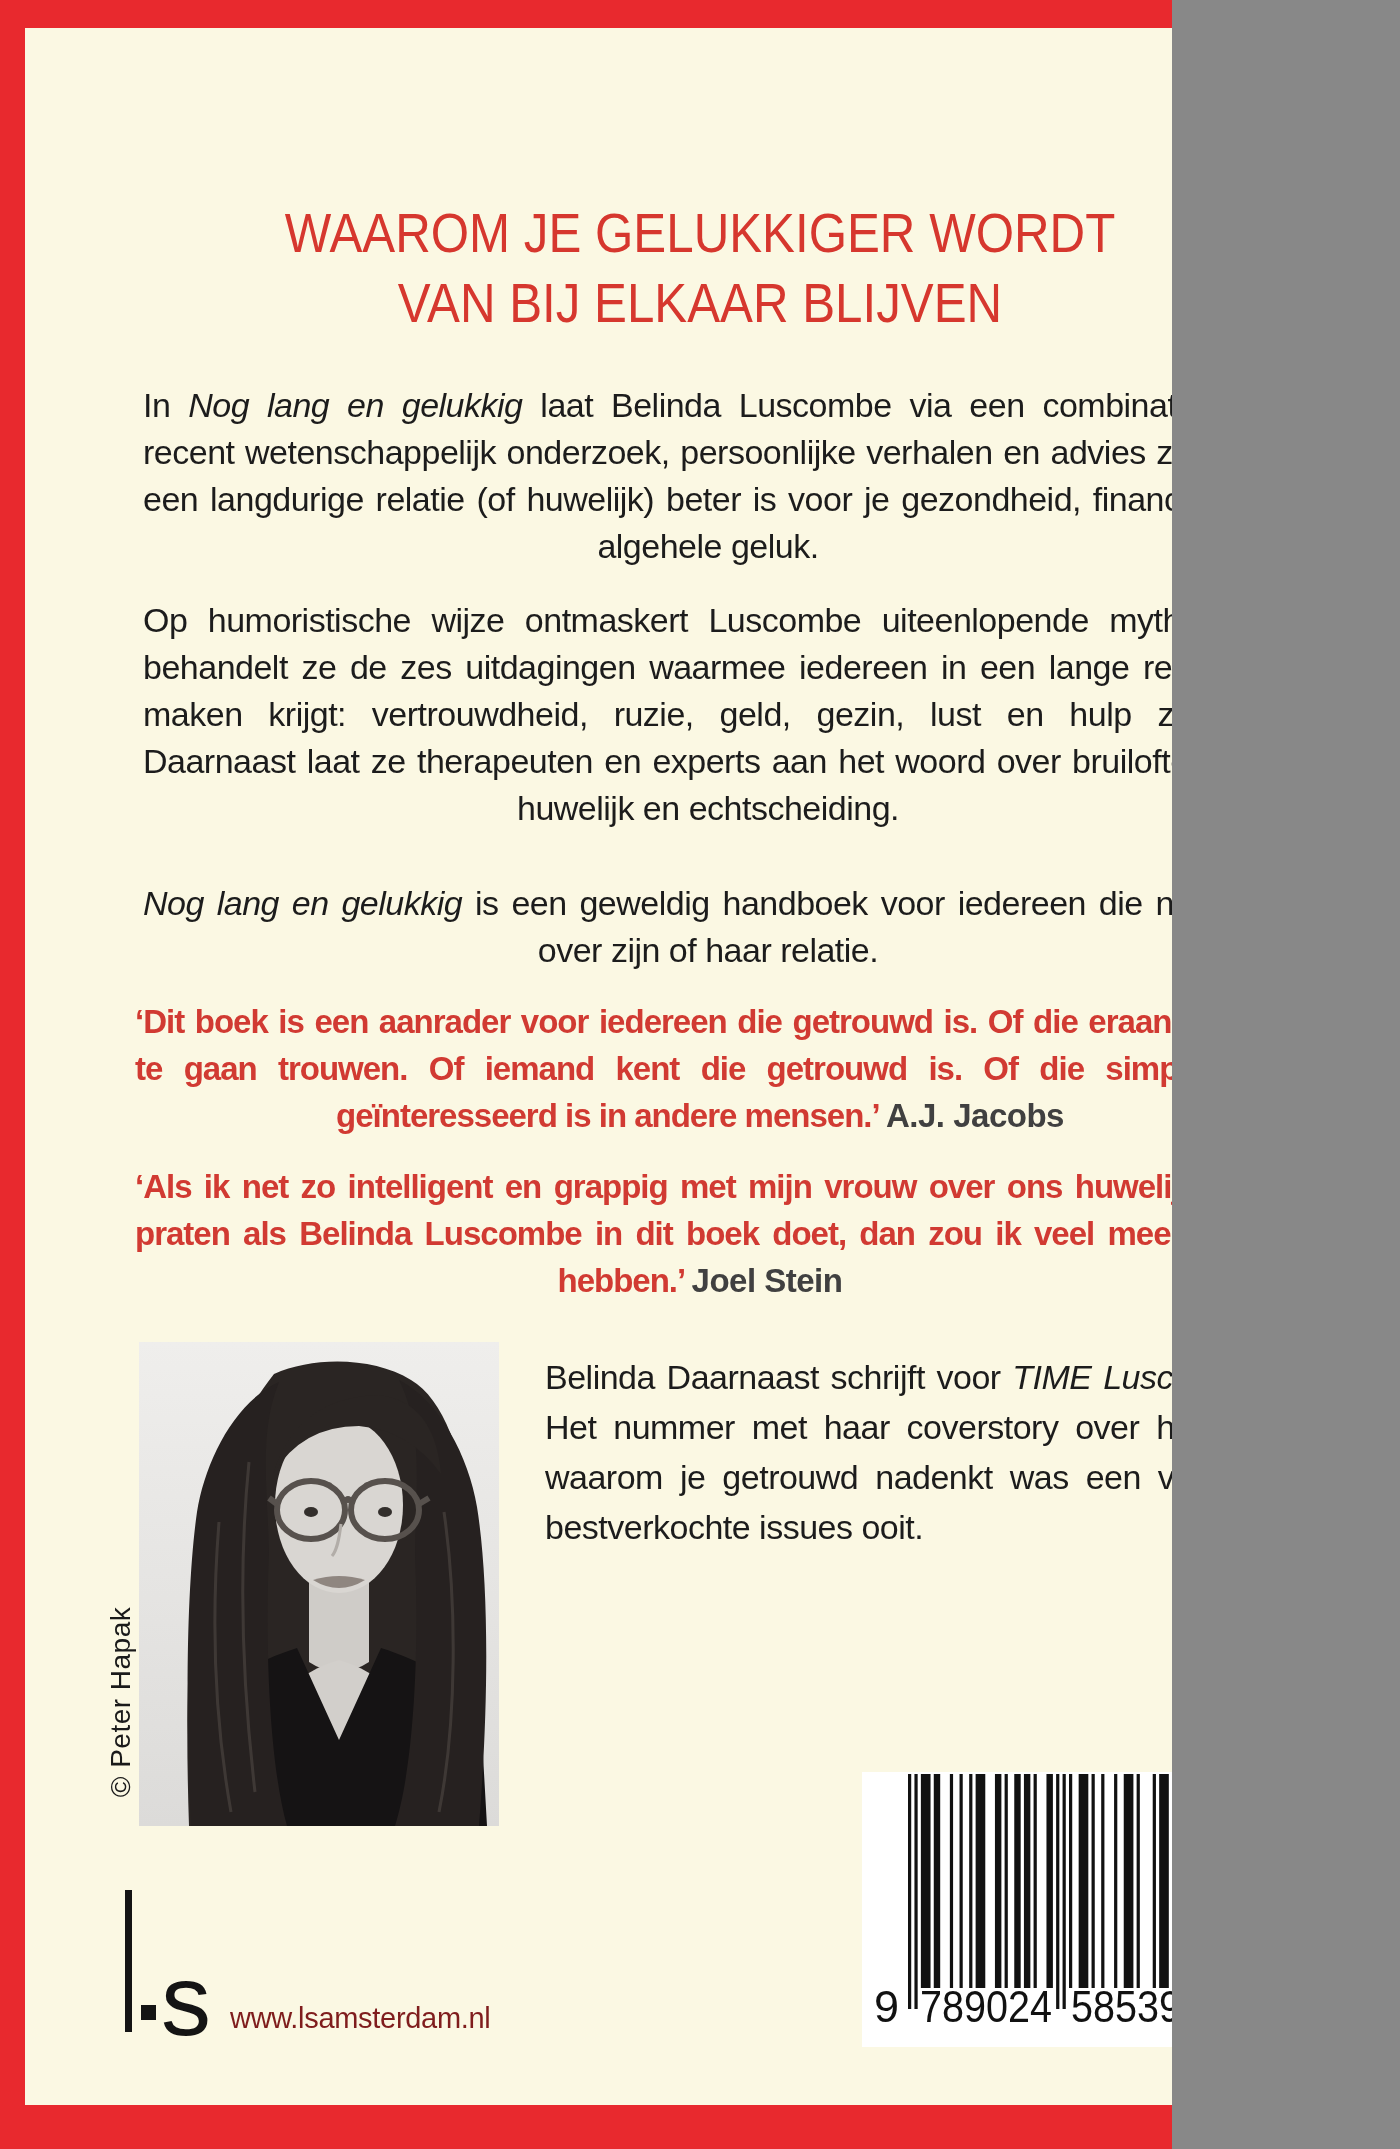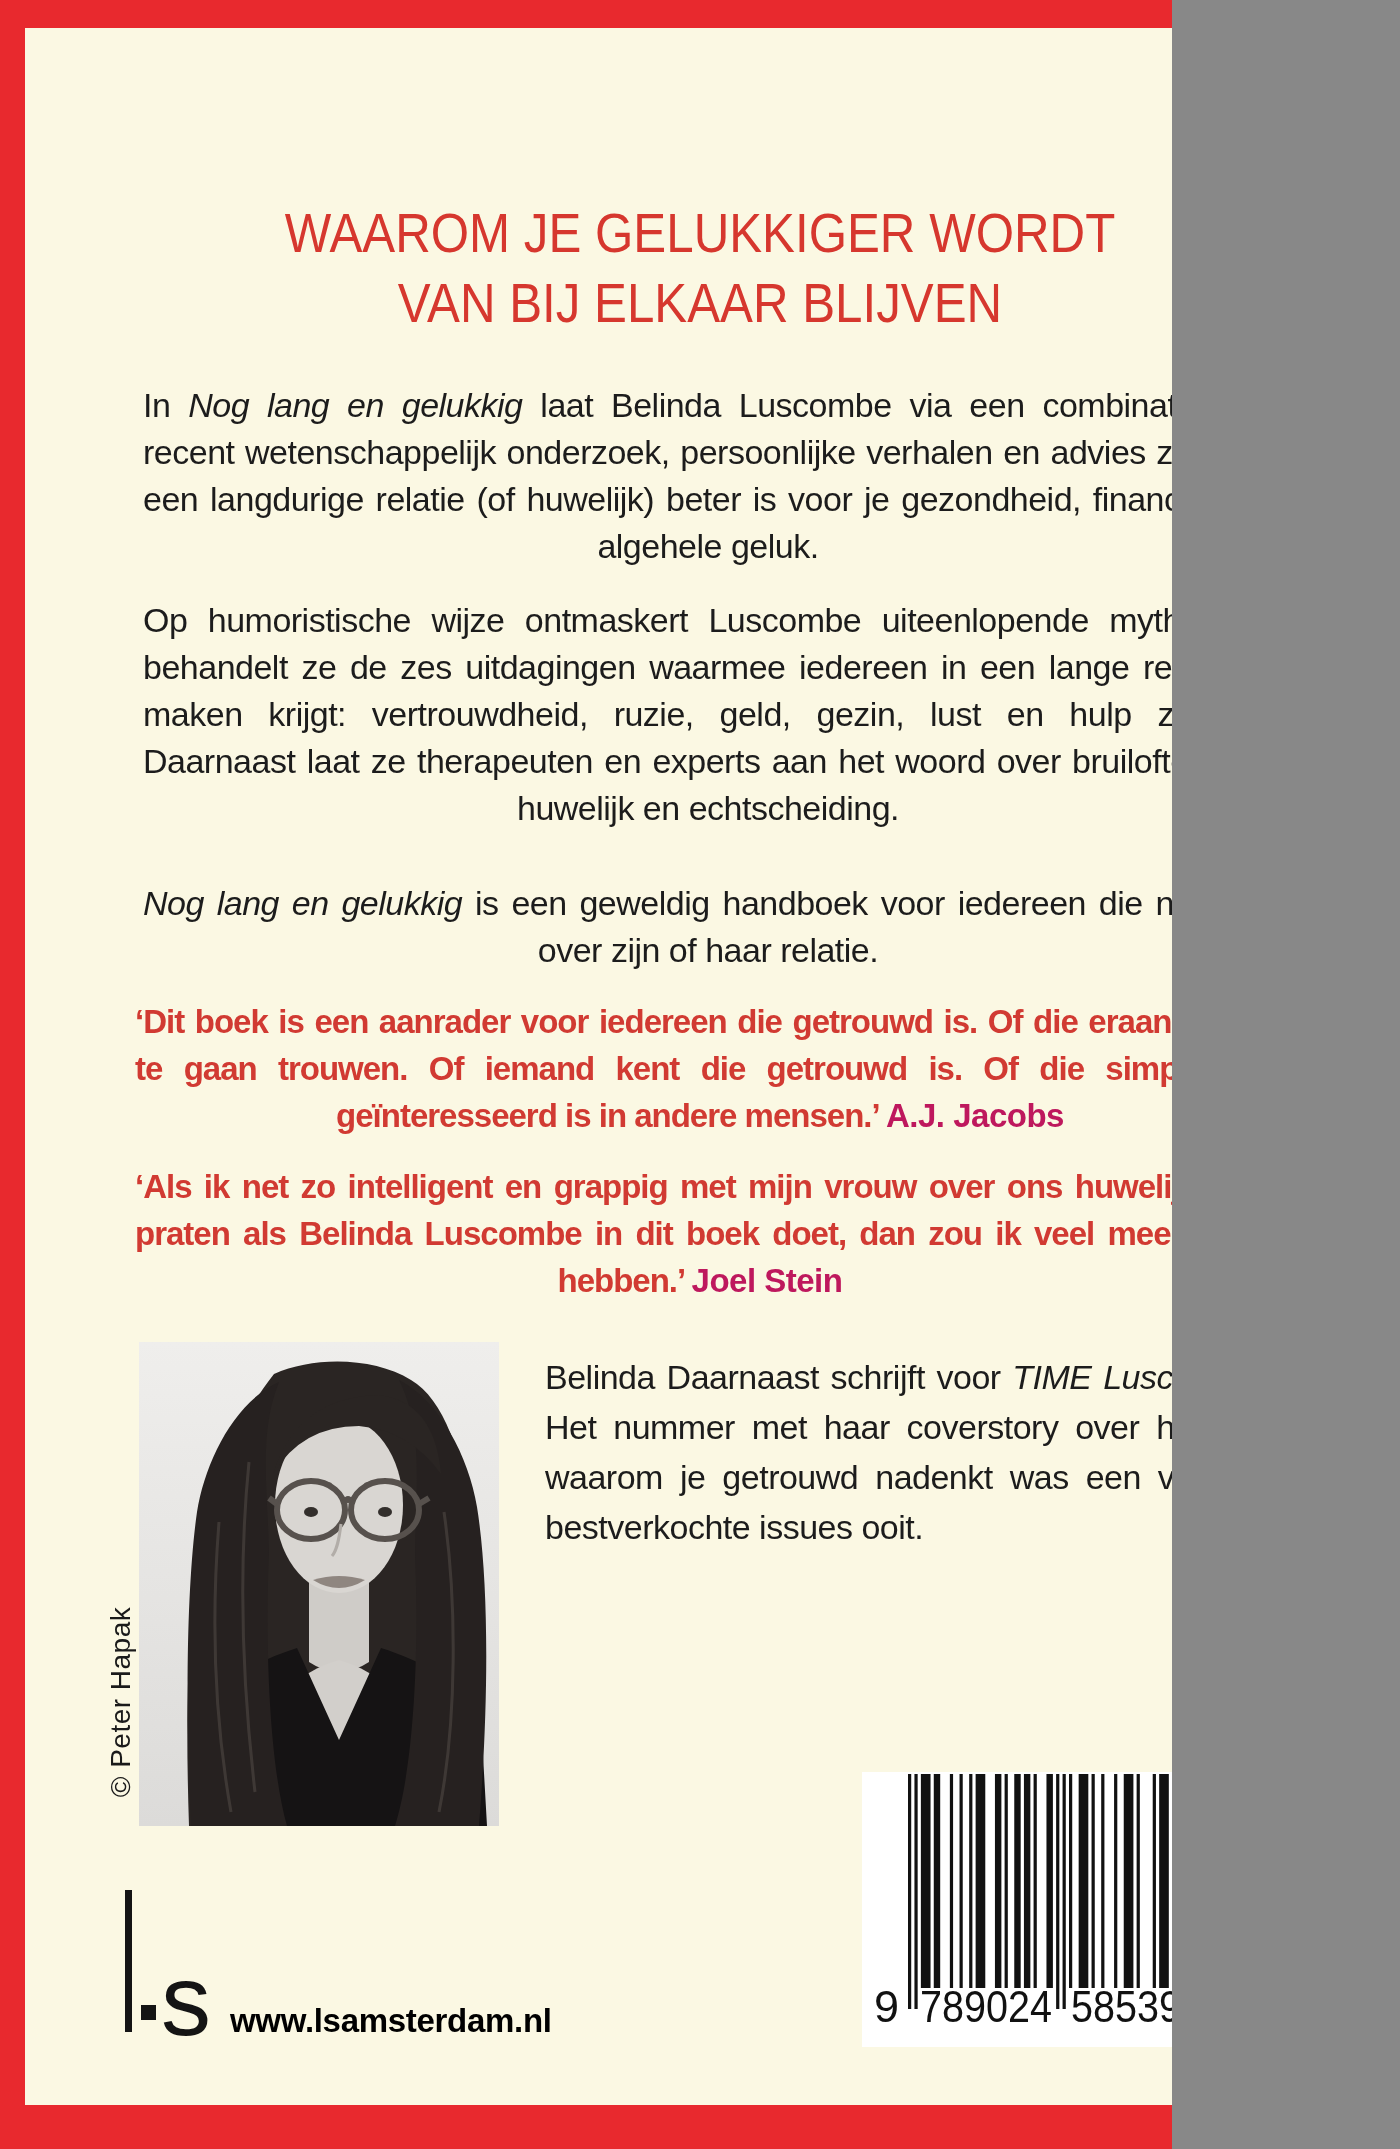--- a/index.html
+++ b/index.html
@@ -35,21 +35,21 @@
   .p2{top:589px;}
   .p3{top:872px;}
   .quote{
     position:absolute;left:135px;width:1130px;margin:0;
     font-size:33px;line-height:47px;letter-spacing:-1px;
     font-weight:700;color:#d13a32;
     text-align:justify;text-align-last:center;
   }
   .q1{top:998px;}
   .q2{top:1163px;}
-  .attribution{color:#be185d;letter-spacing:-0.5px;}
+  .attribution{color:#404040;letter-spacing:-0.5px;}
   .it{font-style:italic;}
 
   .photo-frame{
     position:absolute;left:139px;top:1342px;width:360px;height:484px;
     background:#e6e5e3;overflow:hidden;
   }
   .photo-frame svg{display:block;width:100%;height:100%;}
 
   .photo-credit{
     position:absolute;left:121px;top:1702px;
@@ -66,21 +66,21 @@
 
   .logo{position:absolute;left:125px;top:1890px;width:100px;height:143px;}
   .logo-bar{position:absolute;left:0;top:0;width:7px;height:142px;background:#141414;}
   .logo-dot{position:absolute;left:16px;bottom:13px;width:15px;height:15px;background:#141414;}
   .logo-s{
     position:absolute;left:36px;top:60px;
     font-size:100px;line-height:1;font-weight:400;color:#141414;
   }
   .website{
     position:absolute;left:230px;top:2002px;
-    font-size:33px;letter-spacing:-0.3px;color:#000000;font-weight:700;
+    font-size:29px;letter-spacing:-0.3px;color:#7f1d1d;font-weight:400;
   }
 
   .barcode-panel{
     position:absolute;left:862px;top:1772px;width:408px;height:275px;
     background:#ffffff;
   }
   .barcode-panel svg{display:block;width:100%;height:100%;}
   .bc-text{font-family:"Liberation Sans", sans-serif;fill:#111;}
 </style>
 </head>

